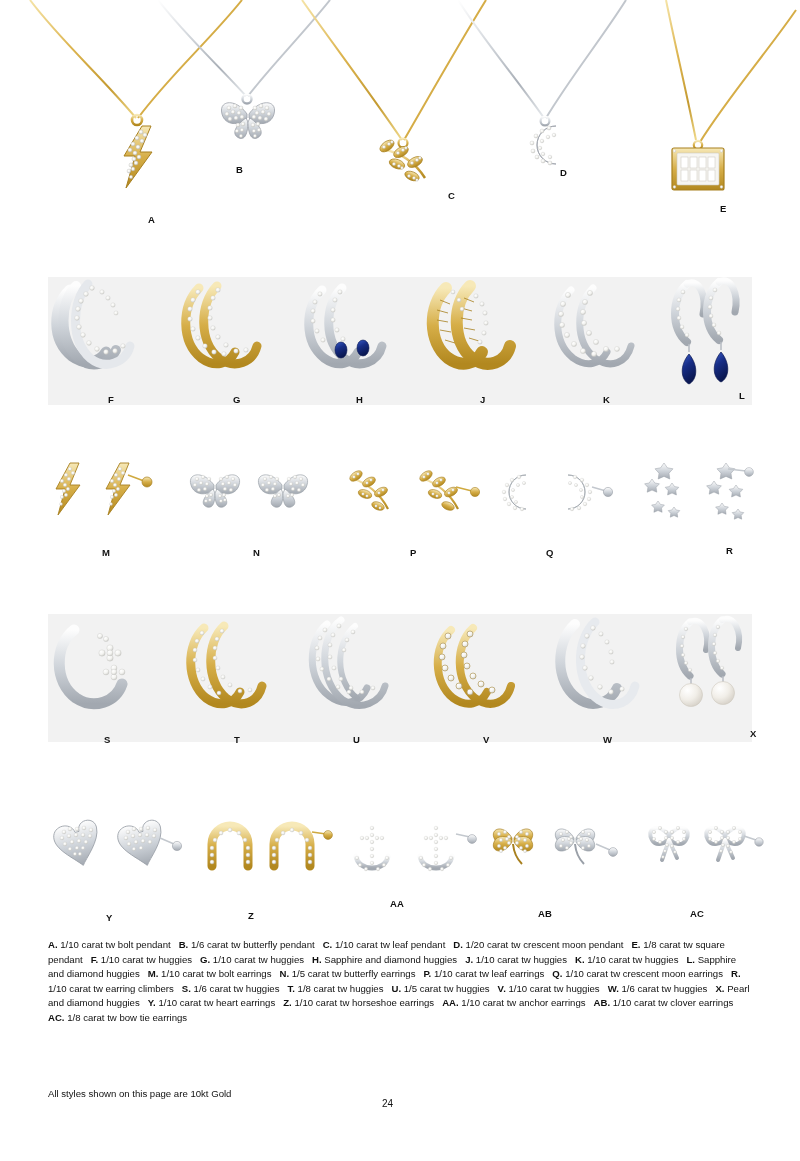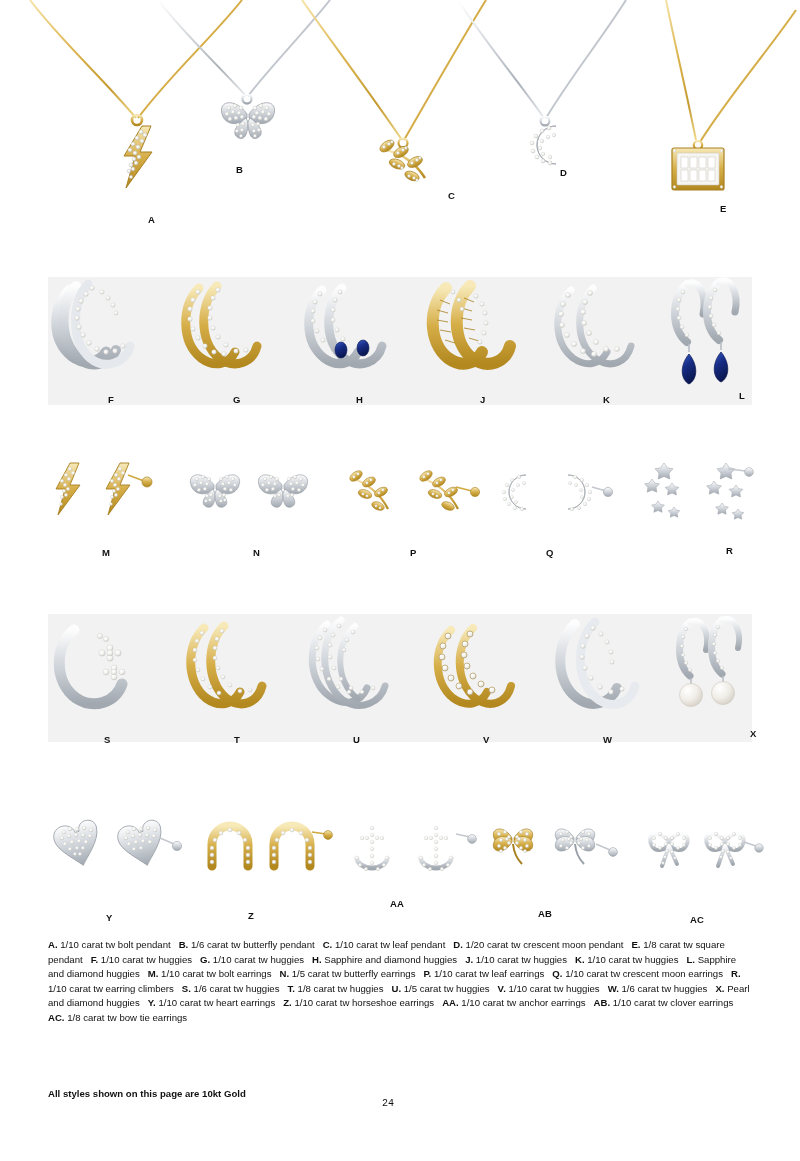--- a/index.html
+++ b/index.html
@@ -17,24 +17,24 @@
   .item{position:absolute;}
   svg{display:block;overflow:visible;}
 
   
   .caption{
     position:absolute;left:48px;top:938px;width:706px;
     font-size:9.6px;line-height:14.6px;color:#111;text-align:left;
   }
   .caption b{font-weight:700;}
   .footnote{
-    position:absolute;left:48px;top:1088px;font-size:9.6px;color:#111;font-weight:bold;
+    position:absolute;left:48px;top:1088px;font-size:9.6px;color:#111;
   }
   .pageno{
-    position:absolute;left:382px;top:1098px;font-size:10px;color:#111;font-family:Liberation Mono, monospace;
+    position:absolute;left:382px;top:1098px;font-size:10px;color:#111;
   }
 </style>
 </head>
 <body>
 
 <div class="page">
 
   <svg width="0" height="0" style="position:absolute">
     <defs>
       <linearGradient id="gGold" x1="0" y1="0" x2="1" y2="1">
@@ -1027,21 +1027,21 @@
               <circle cx="31" cy="30" r="1.7"></circle>
               <circle cx="27" cy="25" r="1.7"></circle>
           </g>
           <path d="M44 26 l14 6" stroke="#c3c8ce" stroke-width="1.5" fill="none"></path>
           <circle cx="61" cy="34" r="4.4" fill="url(#gSilverV)" stroke="#9aa0a8" stroke-width=".6"></circle>
         </g>
       </svg>
       <span class="lbl" style="left:58px;top:100px;">AB</span>
     </div>
 
-    <div class="item" style="left:640px;top:20px;">
+    <div class="item" style="left:640px;top:14px;">
       <svg width="135" height="90" viewBox="0 0 135 90">
         <g transform="translate(6,6)">
           <g fill="none" stroke="url(#gSilverV)" stroke-width="4" stroke-linecap="round">
             <path d="M22 14 C 10 2, 0 10, 6 20 C 10 27, 20 24, 22 18"></path>
             <path d="M24 14 C 36 2, 46 10, 40 20 C 36 27, 26 24, 24 18"></path>
             <path d="M23 20 L16 40"></path>
             <path d="M23 20 L31 38"></path>
           </g>
           <g fill="url(#gStone)" stroke="#c6c6c2" stroke-width=".3">
             <circle cx="20" cy="12" r="1.7"></circle>

